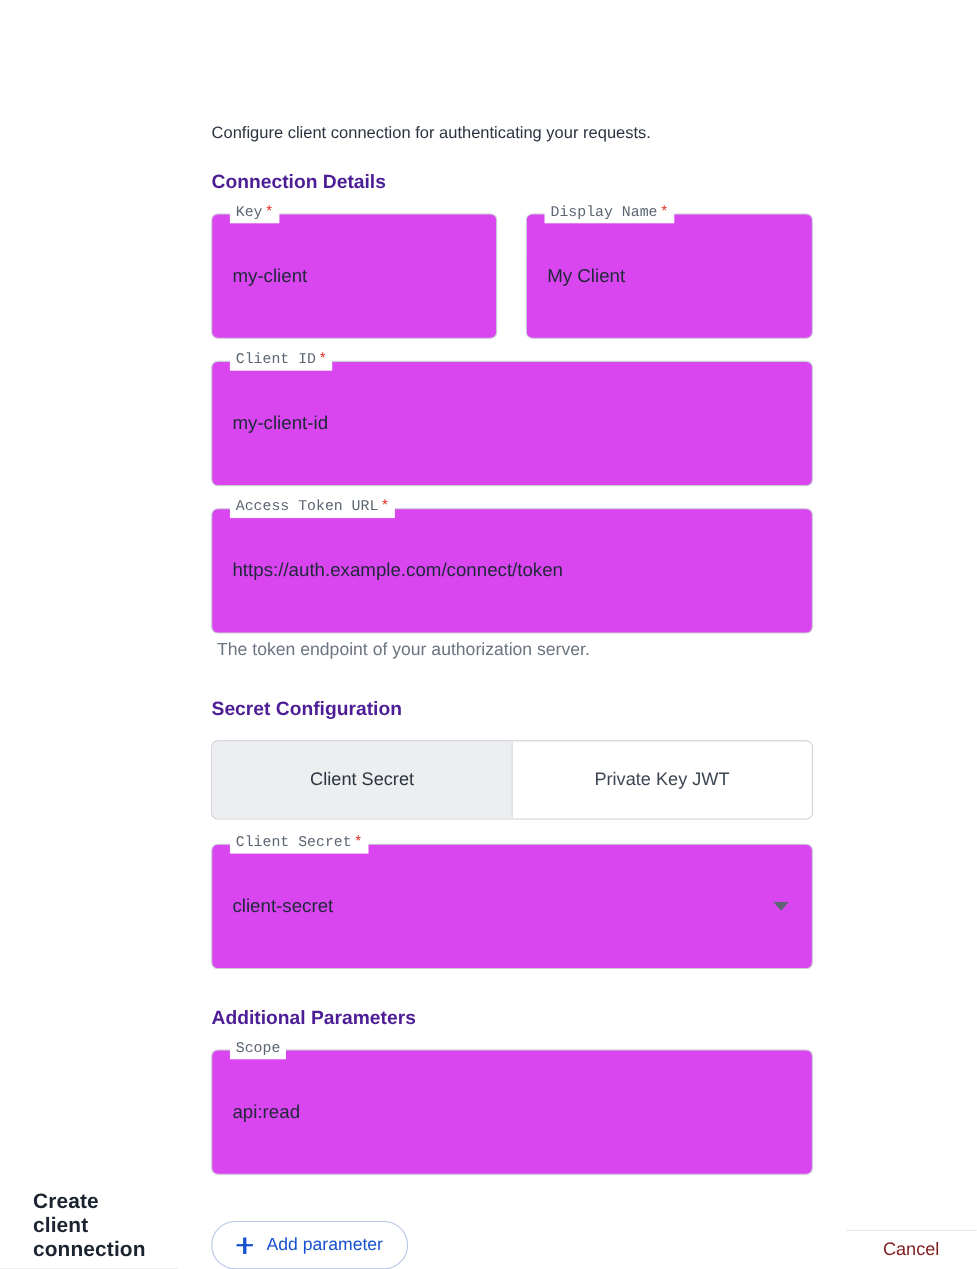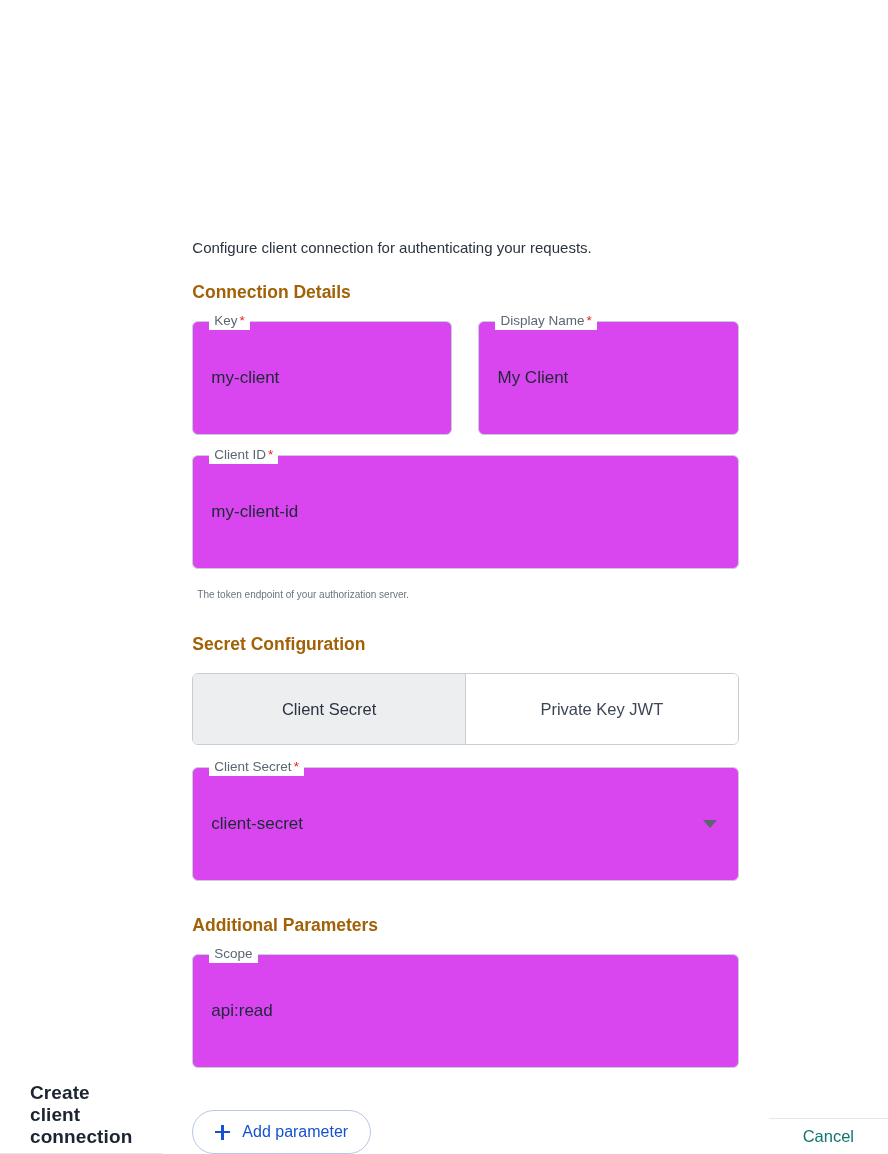--- a/index.html
+++ b/index.html
@@ -42,21 +42,21 @@
     overflow: hidden;
   }
   .intro {
     font-size: 15px;
     color: #2b3440;
     margin: 0 0 26px 0;
   }
   .section-title {
     font-size: 17.5px;
     font-weight: bold;
-    color: #a16207;
+    color: #4c1d95;
     margin: 0 0 18px 0;
   }
   .section-title.spaced { margin-top: 34px; }
 
   
   .row {
     display: flex;
     gap: 26px;
     margin-bottom: 20px;
   }
@@ -80,28 +80,29 @@
   .field-label {
     position: absolute;
     top: -9px;
     left: 17px;
     background: #fff;
     padding: 0 5px;
     font-size: 13.5px;
     color: #5c6673;
     line-height: 18px;
     white-space: nowrap;
+    font-family: Liberation Mono, monospace;
   }
   .req { color: #e2231a; margin-left: 2px; }
   .field-value {
     font-size: 17px;
     color: #20293a;
   }
   .helper {
-    font-size: 10px;
+    font-size: 16px;
     color: #6b7480;
     margin: 6px 0 0 5px;
   }
   .field.has-helper { margin-bottom: 6px; }
 
   .caret {
     position: absolute;
     right: 22px;
     top: 50%;
     transform: translateY(-50%);
@@ -172,21 +173,21 @@
     display: flex;
     align-items: center;
     justify-content: flex-end;
     gap: 26px;
     padding: 0 30px;
   }
   .btn-cancel {
     background: none;
     border: none;
     font-size: 16.5px;
-    color: #0f766e;
+    color: #7f1d1d;
     cursor: pointer;
     font-family: inherit;
     padding: 8px 4px;
   }
   .btn-save {
     background: #1a5cf0;
     color: #fff;
     border: none;
     border-radius: 22px;
     height: 44px;
@@ -235,20 +236,28 @@
 
     <div class="field">
       <div class="field-label">
         <span>Client ID</span><span class="req">*</span>
       </div>
       <div class="field-box">
         <span class="field-value">my-client-id</span>
       </div>
     </div>
 
+    <div class="field has-helper">
+      <div class="field-label">
+        <span>Access Token URL</span><span class="req">*</span>
+      </div>
+      <div class="field-box">
+        <span class="field-value">https://auth.example.com/connect/token</span>
+      </div>
+    </div>
     <div class="helper">The token endpoint of your authorization server.</div>
 
     
     <div class="section-title spaced">Secret Configuration</div>
 
     <div class="toggle-group">
       <div class="toggle active">Client Secret</div>
       <div class="toggle">Private Key JWT</div>
     </div>
 

